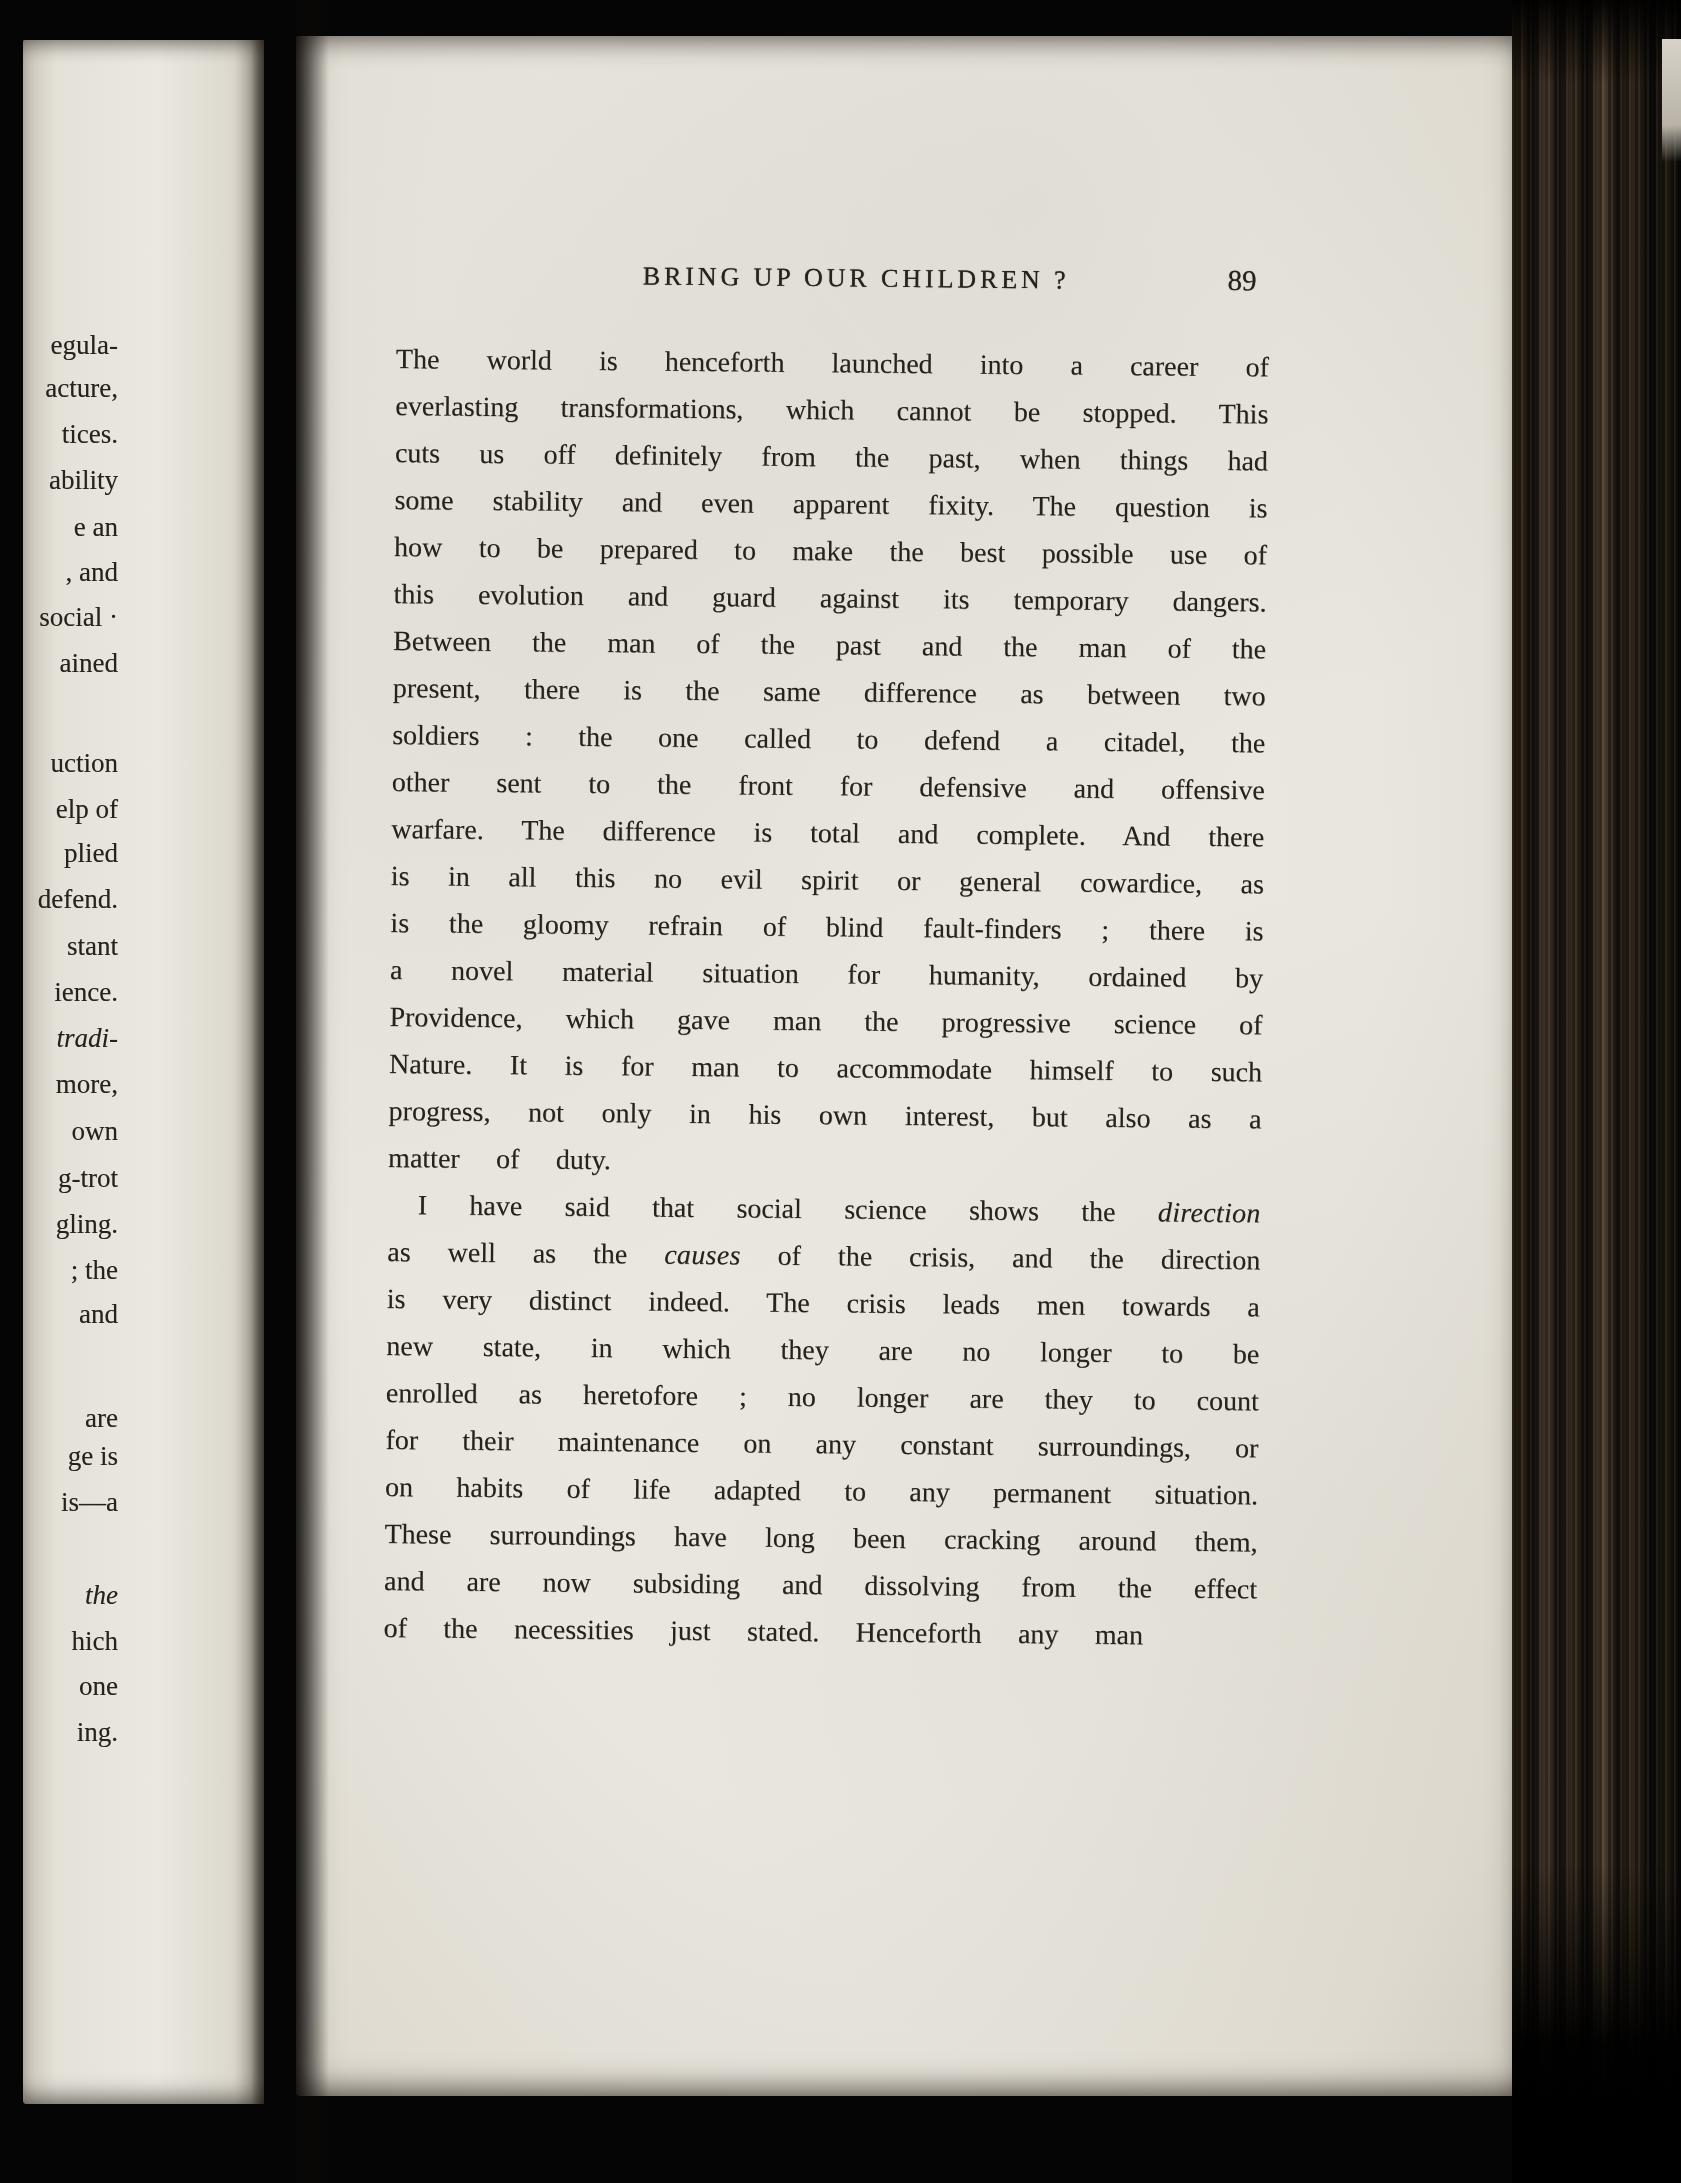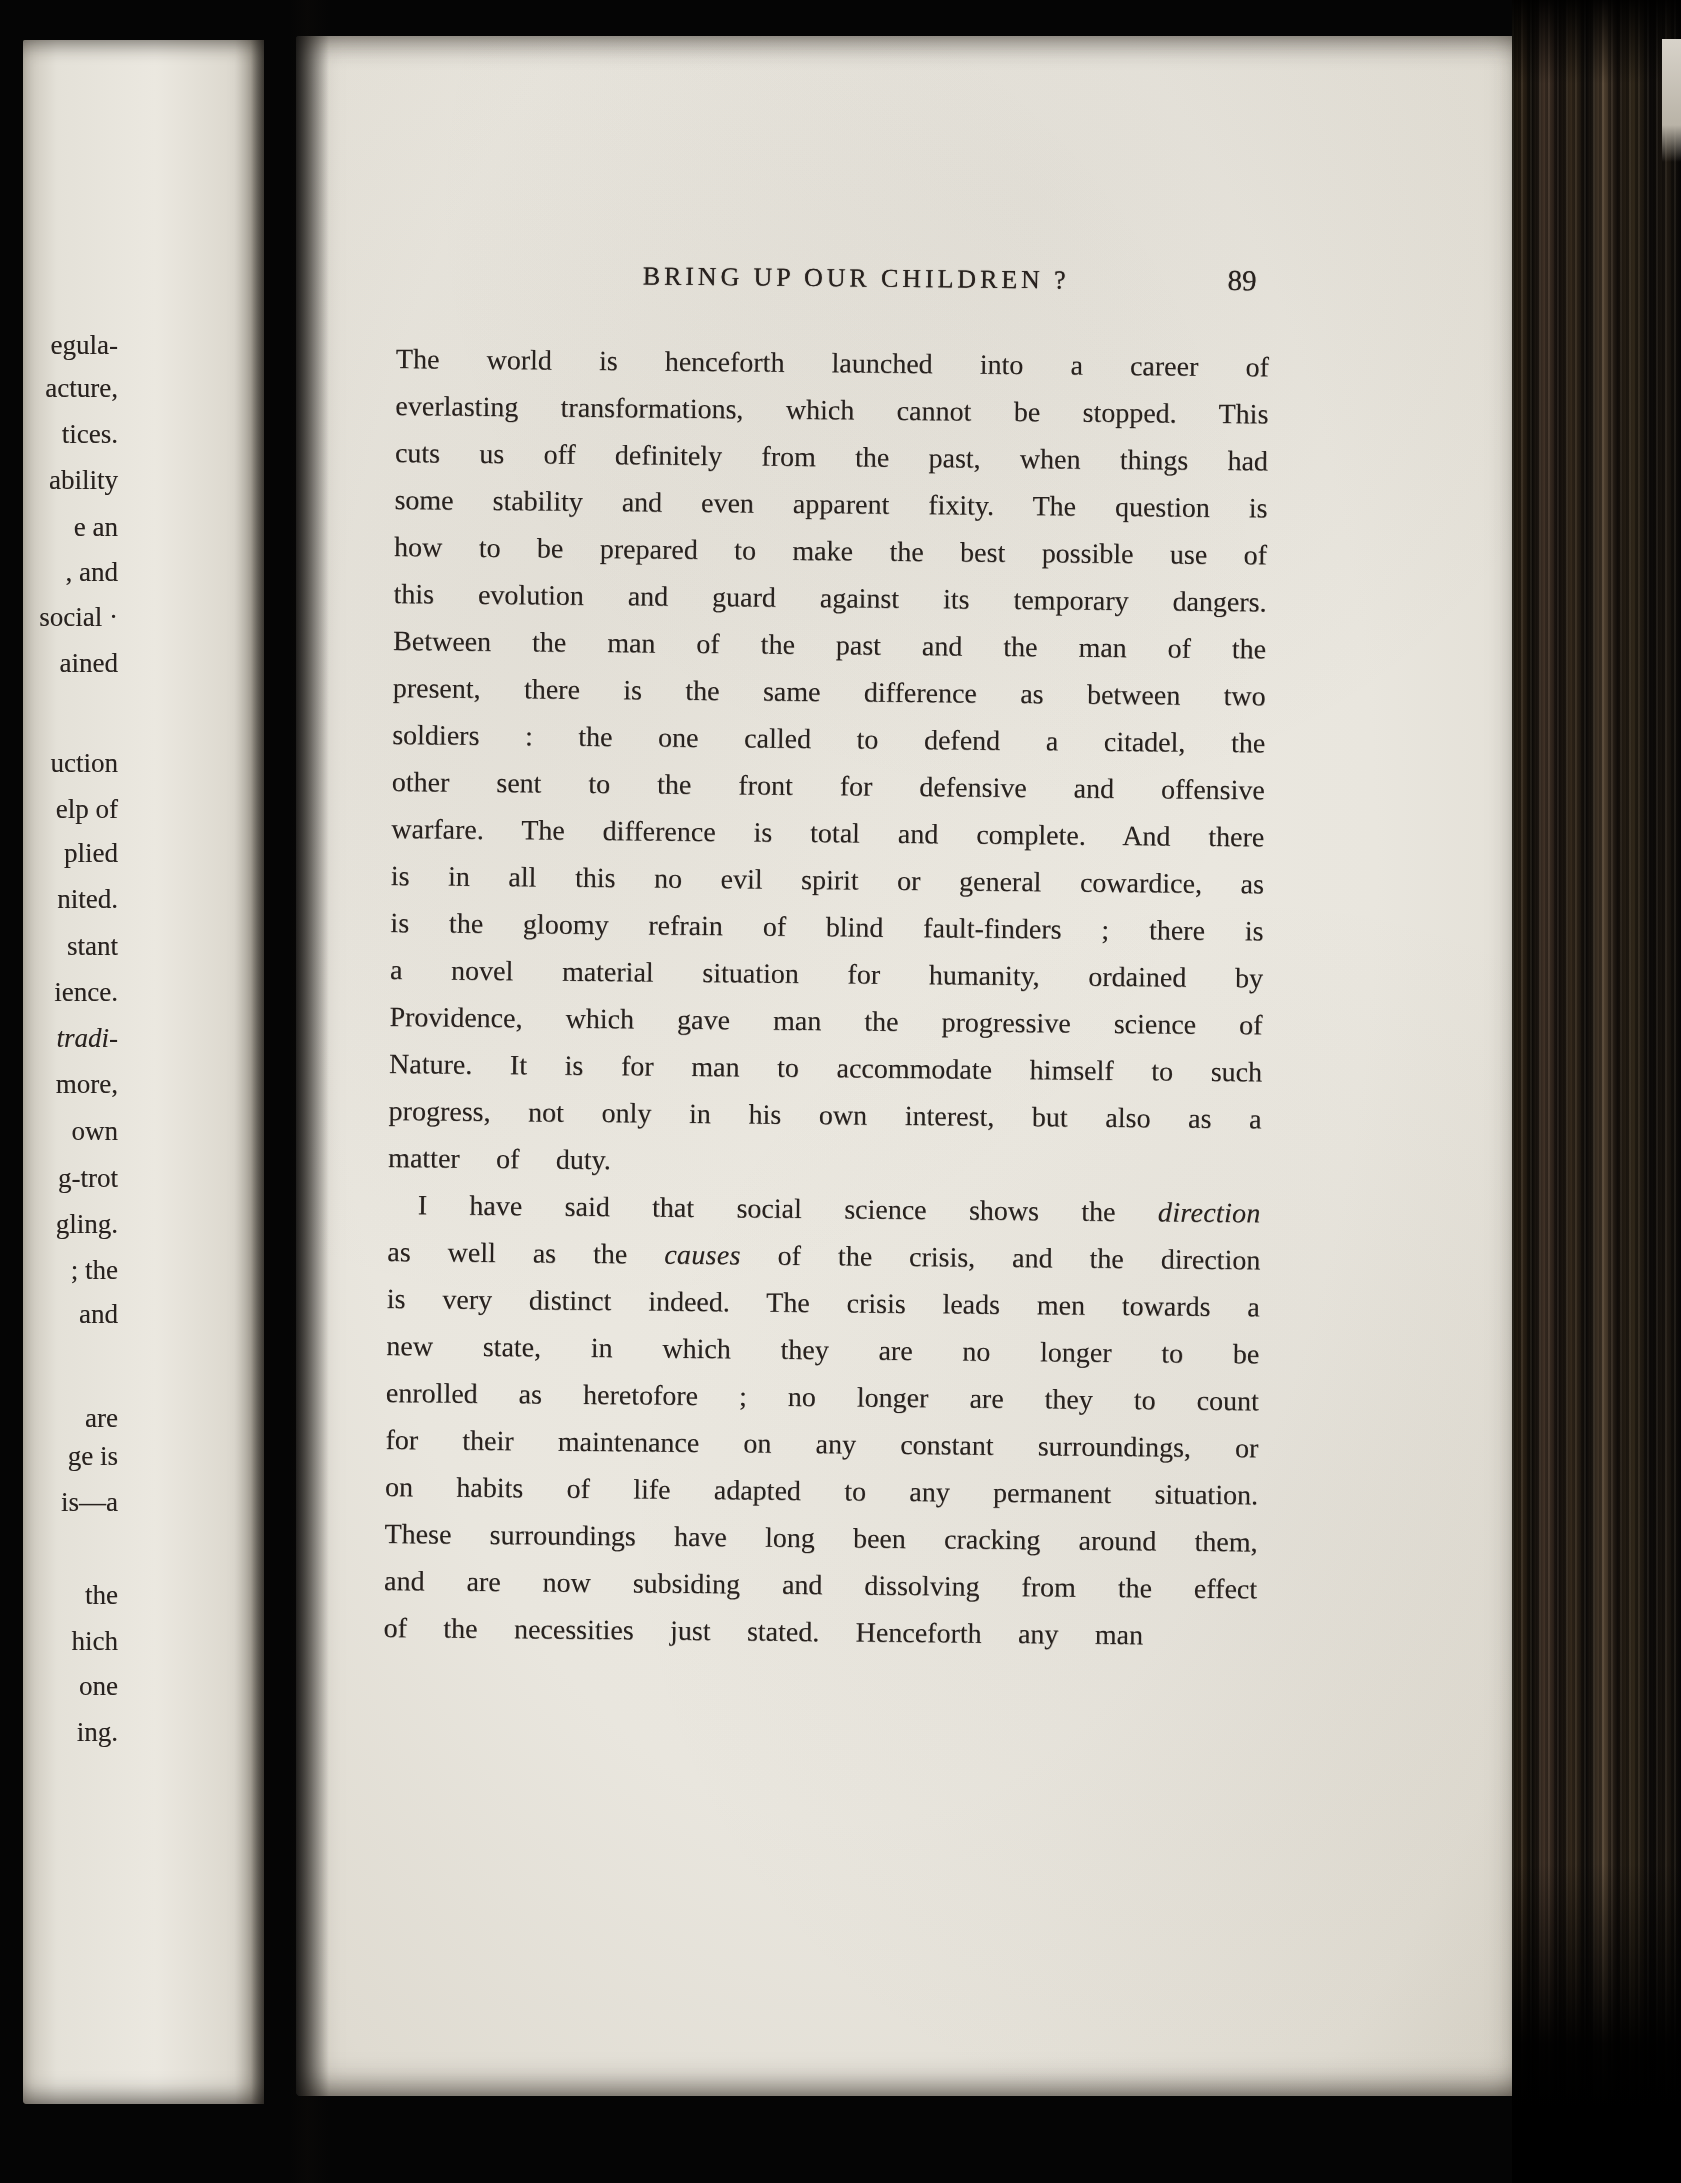--- a/index.html
+++ b/index.html
@@ -157,34 +157,34 @@
         <div class="fragment" style="top: 334px;">acture,</div>
         <div class="fragment" style="top: 380px;">tices.</div>
         <div class="fragment" style="top: 426px;">ability</div>
         <div class="fragment" style="top: 473px;">e an</div>
         <div class="fragment" style="top: 518px;">, and</div>
         <div class="fragment" style="top: 563px;">social ·</div>
         <div class="fragment" style="top: 609px;">ained</div>
         <div class="fragment" style="top: 709px;">uction</div>
         <div class="fragment" style="top: 755px;">elp of</div>
         <div class="fragment" style="top: 799px;">plied</div>
-        <div class="fragment" style="top: 845px;">nited.</div>
+        <div class="fragment" style="top: 845px;">defend.</div>
         <div class="fragment" style="top: 892px;">stant</div>
         <div class="fragment" style="top: 938px;">ience.</div>
         <div class="fragment" style="top: 984px; font-style: italic;">tradi-</div>
         <div class="fragment" style="top: 1030px;">more,</div>
         <div class="fragment" style="top: 1077px;">own</div>
         <div class="fragment" style="top: 1124px;">g-trot</div>
         <div class="fragment" style="top: 1170px;">gling.</div>
         <div class="fragment" style="top: 1216px;">; the</div>
         <div class="fragment" style="top: 1260px;">and</div>
         <div class="fragment" style="top: 1364px; text-align: center;">are</div>
         <div class="fragment" style="top: 1402px;">ge is</div>
         <div class="fragment" style="top: 1448px;">is—a</div>
-        <div class="fragment" style="top: 1541px;">the</div>
+        <div class="fragment" style="top: 1541px; font-style: italic;">the</div>
         <div class="fragment" style="top: 1587px;">hich</div>
         <div class="fragment" style="top: 1632px;">one</div>
         <div class="fragment" style="top: 1678px;">ing.</div>
       </div>
   </div>
 
   <div class="gutter"></div>
 
   <div class="main-page">
     <div class="page-content">

